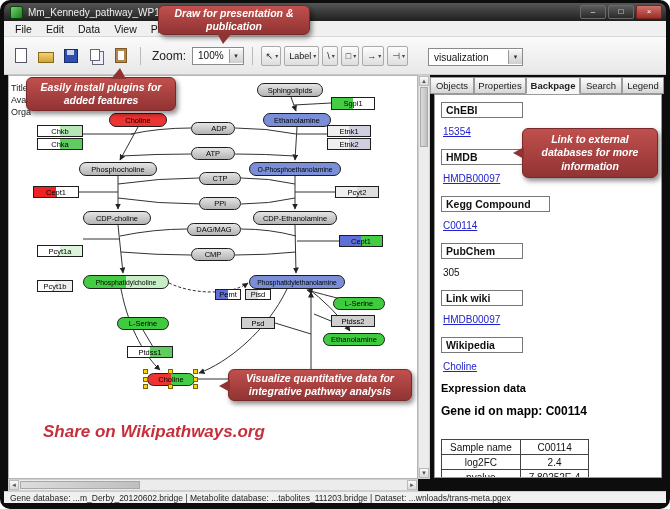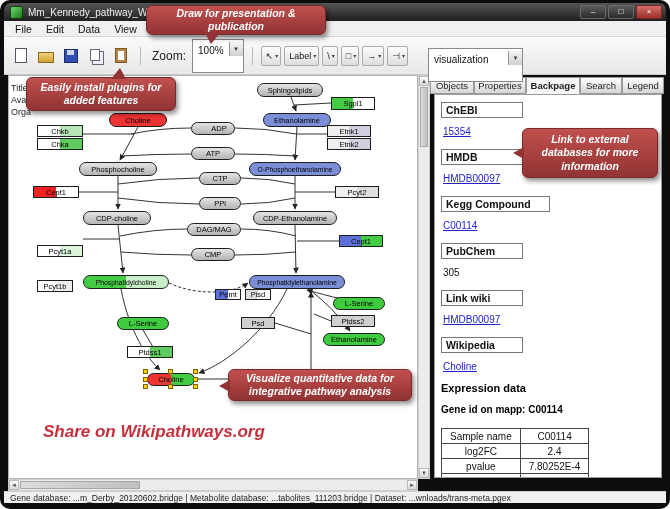--- a/index.html
+++ b/index.html
@@ -11,21 +11,21 @@
   .win-controls{display:flex;gap:2px;margin-left:4px;}
   .wbtn{width:24px;height:12px;border:1px solid #6b6b6b;border-radius:2px;background:linear-gradient(180deg,#5c5c5c,#2a2a2a);color:#fff;font-size:8px;line-height:11px;text-align:center;}
   .wbtn.close{background:linear-gradient(180deg,#d3706a,#9c2f28);border-color:#7d241f;}
   .menubar{position:absolute;left:4px;top:21px;width:662px;height:16px;background:#f0f0f0;border-bottom:1px solid #d8d8d8;display:flex;align-items:center;box-sizing:border-box;padding-left:4px;}
   .menu-item{font-size:10.5px;color:#111;padding:0 7px;}
   .toolbar{position:absolute;left:4px;top:37px;width:662px;height:38px;background:linear-gradient(180deg,#fafafa,#e8e8e8);border-bottom:1px solid #c9c9c9;display:flex;align-items:center;box-sizing:border-box;padding:0 6px;gap:3px;}
   .tb-group{display:flex;align-items:center;gap:3px;}
   .tb-btn{width:20px;height:20px;display:flex;align-items:center;justify-content:center;border:1px solid transparent;border-radius:2px;}
   .sep{width:1px;height:18px;background:#bbb;margin:0 5px;}
   .zoom-label{font-size:12px;color:#222;margin:0 3px;}
-  .combo{height:16px;border:1px solid #8a8a8a;background:#fff;font-size:10px;display:inline-flex;align-items:flex-end;padding:0 0 16px 5px;color:#111;}
+  .combo{height:16px;border:1px solid #8a8a8a;background:#fff;font-size:10px;display:inline-flex;align-items:center;padding:0 0 0 5px;color:#111;}
   .combo .arrow{width:13px;height:14px;background:linear-gradient(#f6f6f6,#cfcfcf);border-left:1px solid #999;font-size:7px;display:flex;align-items:center;justify-content:center;margin-left:5px;color:#333;}
   .viz-combo{position:absolute;left:428px;top:48px;width:88px;justify-content:space-between;z-index:5;}
   .tool-btn{height:18px;display:inline-flex;align-items:center;border:1px solid #aaa;border-radius:2px;background:linear-gradient(#fdfdfd,#dedede);padding:0 2px 0 4px;font-size:9px;color:#222;gap:2px;}
   .tool-btn .caret{font-size:6px;color:#444;}
   
   .ic{position:relative;display:inline-block;}
   .ic-new{width:10px;height:13px;background:#fff;border:1px solid #556;}
   .ic-open{width:14px;height:9px;background:linear-gradient(#f2d276,#d2a335);border:1px solid #8a6a18;margin-top:3px;}
   .ic-save{width:12px;height:12px;background:#2e4fae;border:1px solid #1a2c66;}
   .ic-save::after{content:"";position:absolute;left:2px;top:0;width:7px;height:5px;background:#cdd6ef;}
@@ -48,21 +48,21 @@
   .thumb{position:absolute;background:linear-gradient(90deg,#dcdcdc,#bfbfbf);border:1px solid #a8a8a8;box-sizing:border-box;}
   
   .tabs{position:absolute;left:430px;top:77px;width:234px;height:17px;display:flex;z-index:2;}
   .tab{height:17px;border:1px solid #9a9a9a;border-bottom:1px solid #9a9a9a;background:linear-gradient(#fdfdfd,#d6d6d6);font-size:9.5px;color:#222;display:flex;align-items:center;justify-content:center;box-sizing:border-box;}
   .tab.active{background:#f6f6f6;border-bottom:1px solid #f6f6f6;font-weight:bold;}
   .panel-content{position:absolute;left:434px;top:94px;width:228px;height:384px;background:#fff;border:1px solid #9a9a9a;box-sizing:border-box;padding:5px 6px;overflow:hidden;z-index:1;}
   .bp-header{display:inline-block;border:1px solid #777;background:#fff;font-size:10.5px;font-weight:bold;color:#111;padding:1px 18px 1px 4px;min-width:58px;}
   .bp-link{display:block;font-size:10px;color:#2222cc;text-decoration:underline;margin:8px 0 10px 2px;}
   .bp-value{display:block;font-size:10px;color:#111;margin:8px 0 10px 2px;}
   .bp-exp{font-size:11px;font-weight:bold;color:#000;margin:4px 0 10px 0;}
-  .bp-geneid{font-size:10px;font-weight:bold;color:#000;margin:0 0 13px 0;}
+  .bp-geneid{font-size:12px;font-weight:bold;color:#000;margin:0 0 21px 0;}
   table.exp{border-collapse:collapse;padding-left:40px;}
   table.exp td{border:1px solid #444;font-size:10px;color:#111;text-align:center;padding:1px 8px;height:12px;min-width:48px;}
   
   .statusbar{position:absolute;left:4px;top:491px;width:662px;height:12px;background:#f0f0f0;border-top:1px solid #cfcfcf;font-size:8.5px;color:#222;display:flex;align-items:center;padding-left:6px;box-sizing:border-box;white-space:nowrap;overflow:hidden;}
   
   .callout{position:absolute;background:linear-gradient(180deg,#c0504d,#913334);border:1px solid #772828;border-radius:6px;color:#fff;font-weight:bold;font-style:italic;font-size:10.5px;line-height:1.25;display:flex;align-items:center;justify-content:center;text-align:center;padding:2px 6px;box-sizing:border-box;box-shadow:2px 3px 5px rgba(0,0,0,0.45);z-index:50;}
   .pt{position:absolute;width:0;height:0;}
   .pt-down{border-left:6px solid transparent;border-right:9px solid transparent;border-top:11px solid #8f3334;bottom:-10px;}
   .pt-up{border-left:9px solid transparent;border-right:6px solid transparent;border-bottom:11px solid #8f3334;top:-10px;}
   .pt-left{border-top:6px solid transparent;border-bottom:6px solid transparent;border-right:11px solid #8f3334;left:-10px;}
@@ -297,21 +297,21 @@
           <tr>
             <td>type</td>
             <td>met</td>
           </tr>
         </tbody>
       </table>
   </div>
 
   <div class="statusbar">Gene database: ...m_Derby_20120602.bridge  |  Metabolite database: ...tabolites_111203.bridge  |  Dataset: ...wnloads/trans-meta.pgex</div>
 
-  <div class="callout" style="left:146px;top:5px;width:180px;height:30px">
+  <div class="callout" style="left:158px;top:5px;width:152px;height:30px">
     <span>Draw for presentation &amp; publication</span>
     <span class="pt pt-down" style="left:58px"></span>
   </div>
   <div class="callout" style="left:522px;top:128px;width:136px;height:50px">
     <span>Link to external databases for more information</span>
     <span class="pt pt-left" style="top:18px"></span>
   </div>
   <div class="callout" style="left:26px;top:77px;width:150px;height:34px">
     <span>Easily install plugins for added features</span>
     <span class="pt pt-up" style="left:84px"></span>

